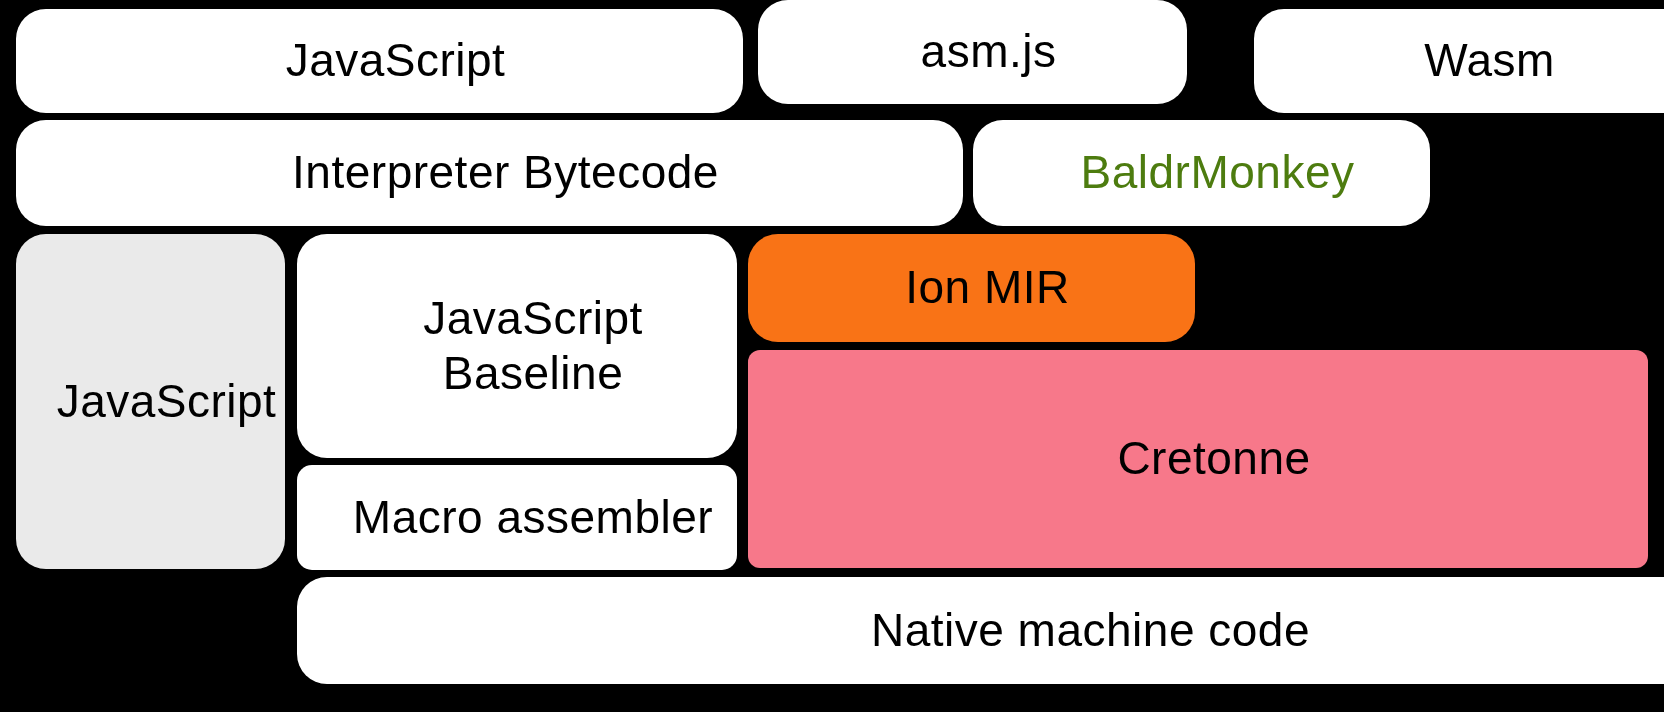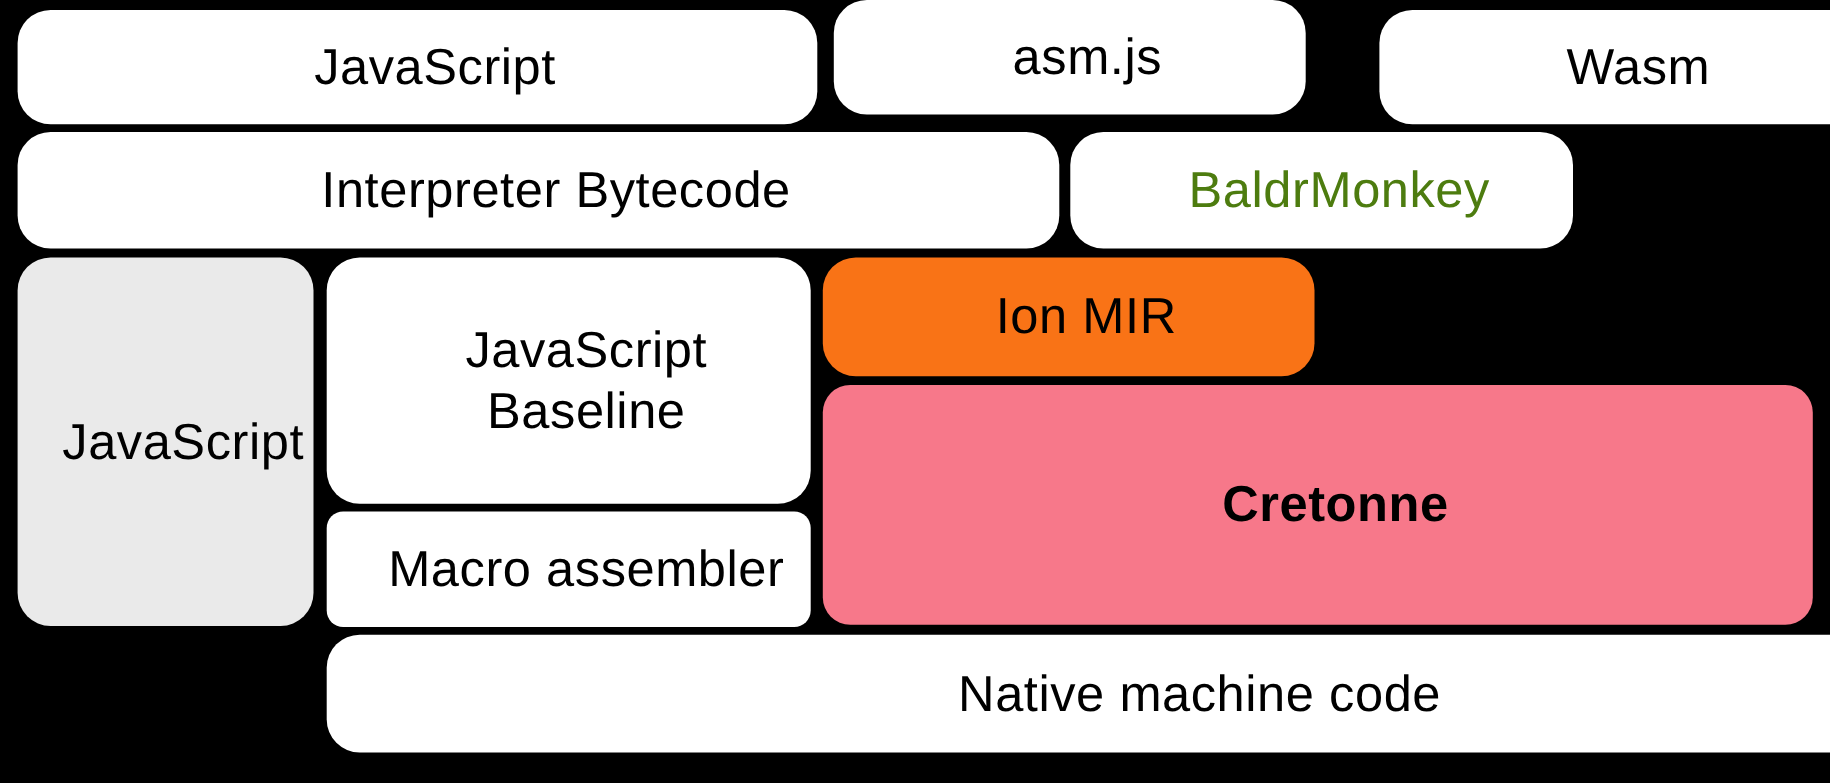--- a/index.html
+++ b/index.html
@@ -65,21 +65,21 @@
 
   <div class="node" style="left: 297px; top: 234px; width: 440px; height: 224px; background: rgb(255, 255, 255);">
     <span class="label" style="color: rgb(0, 0, 0);">JavaScript
 Baseline</span>
   </div>
 
   <div class="node" style="left: 748px; top: 234px; width: 447px; height: 108px; background: #f97316;">
     <span class="label" style="color: rgb(0, 0, 0);">Ion MIR</span>
   </div>
 
-  <div class="node" style="left: 748px; top: 350px; width: 900px; height: 218px; border-radius: 25px; background: rgb(247, 120, 138); font-weight: bold;">
+  <div class="node" style="left: 748px; top: 350px; width: 900px; height: 218px; border-radius: 12px; background: rgb(247, 120, 138);">
     <span class="label" style="color: rgb(0, 0, 0);">Cretonne</span>
   </div>
 
   <div class="node" style="left: 297px; top: 465px; width: 440px; height: 105px; background: rgb(255, 255, 255); border-radius: 15px;">
     <span class="label" style="color: rgb(0, 0, 0);">Macro assembler</span>
   </div>
 
   <div class="node" style="left: 297px; top: 577px; width: 1555px; height: 107px; background: rgb(255, 255, 255);">
     <span class="label" style="color: rgb(0, 0, 0);">Native machine code</span>
   </div>

